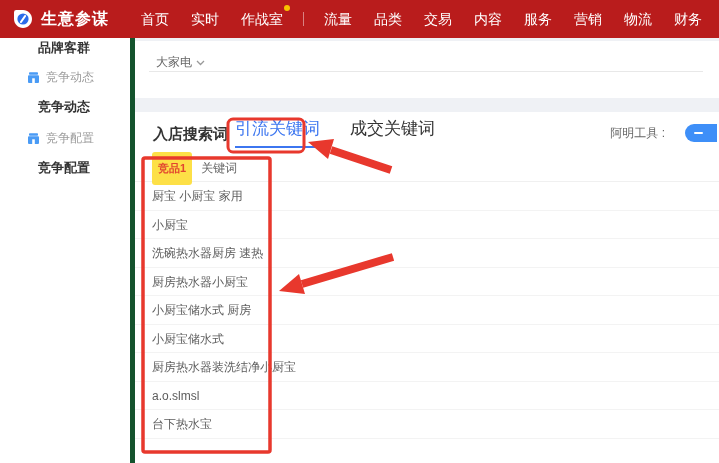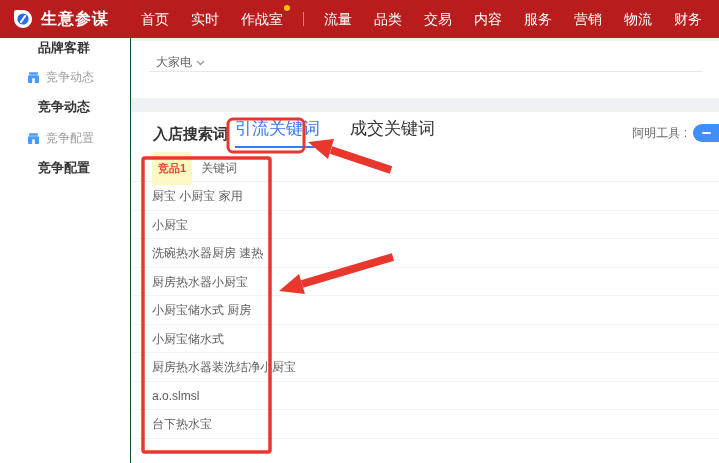--- a/index.html
+++ b/index.html
@@ -11,21 +11,21 @@
     display:flex;align-items:center;color:#fff;z-index:5;}
   .brand{display:flex;align-items:center;gap:8px;padding-left:13px;width:105px;flex:0 0 auto;cursor:pointer;}
   .brand-name{font-size:16px;font-weight:bold;letter-spacing:1px;white-space:nowrap;}
   .nav-menu{display:flex;align-items:center;height:38px;margin-left:12px;justify-content:space-between;}
   .nav-item{position:relative;padding:0 11px;font-size:14px;line-height:38px;cursor:pointer;white-space:nowrap;}
   .nav-item .dot{position:absolute;top:5px;right:4px;width:6px;height:6px;border-radius:50%;background:#f9c200;}
   .nav-div{width:1px;height:14px;background:rgba(255,255,255,.45);margin:0 9px;}
 
   
   .sidebar{position:absolute;top:38px;left:0;width:130px;bottom:0;background:#fff;
-    border-right:1px solid #14532d;z-index:2;}
+    border-right:5px solid #14532d;z-index:2;}
   .sb-item{position:absolute;left:0;right:6px;height:20px;line-height:20px;display:flex;align-items:center;cursor:pointer;}
   .sb-group{padding-left:38px;font-size:13px;font-weight:bold;color:#333;}
   .sb-link{padding-left:27px;font-size:12px;color:#9b9b9b;gap:6px;}
   .sb-link svg{flex:0 0 auto;}
 
   
   .main{position:absolute;left:131px;top:38px;right:0;bottom:0;}
   .card{background:#fff;position:absolute;left:0;right:0;}
   .chart-card{top:3px;height:57px;}
   .cat-filter{position:absolute;left:25px;top:13px;font-size:12px;color:#666;display:flex;align-items:center;gap:4px;cursor:pointer;}
@@ -33,28 +33,28 @@
   .dates{position:absolute;left:24px;width:466px;top:35px;display:flex;justify-content:space-between;}
   .dates span{width:36px;text-align:center;font-size:11.5px;color:#777;}
 
   .table-card{top:74px;bottom:0;}
   .sec-header{position:relative;height:44px;}
   .sec-title{position:absolute;left:22px;top:13px;font-size:15px;font-weight:bold;color:#333;}
   .tabs{position:absolute;left:104px;top:5px;display:flex;gap:30px;font-size:17px;color:#333;}
   .tab{position:relative;cursor:pointer;}
   .tab.active{color:#3c76f0;}
   .tab.active::after{content:"";position:absolute;left:0;right:0;bottom:-8px;height:2px;background:#3c76f0;}
-  .tools{position:absolute;right:0;top:12px;display:flex;align-items:center;gap:6px;justify-content:space-between;}
+  .tools{position:absolute;right:8px;top:12px;display:flex;align-items:center;gap:20px;justify-content:space-between;}
   .tools-label{font-size:12px;color:#666;}
   .tool-toggle{position:relative;width:32px;height:18px;background:#3e8ff8;border-radius:9px 0 0 9px;margin-right:-6px;cursor:pointer;}
   .tool-toggle .dash{position:absolute;left:9px;top:8px;width:9px;height:2px;background:#fff;border-radius:1px;}
 
   .ktable{position:relative;}
   .thead{height:25px;display:flex;align-items:center;gap:9px;padding-left:21px;border-bottom:1px solid #f0f0f0;}
-  .badge{background:#fef9c3;color:#e2452f;font-size:11px;font-weight:bold;padding:10px 6px;border-radius:3px;line-height:13px;}
+  .badge{background:#fde047;color:#e2452f;font-size:11px;font-weight:bold;padding:10px 6px;border-radius:3px;line-height:13px;}
   .col-h{font-size:12px;color:#666;}
   .trow{height:28.5px;line-height:28.5px;padding-left:21px;font-size:12px;color:#5c5c5c;
     border-bottom:1px solid #f3f3f3;box-sizing:border-box;white-space:nowrap;}
 
   
   .annot{position:absolute;left:0;top:0;width:719px;height:463px;z-index:40;pointer-events:none;}
 </style>
 </head>
 <body>
 

